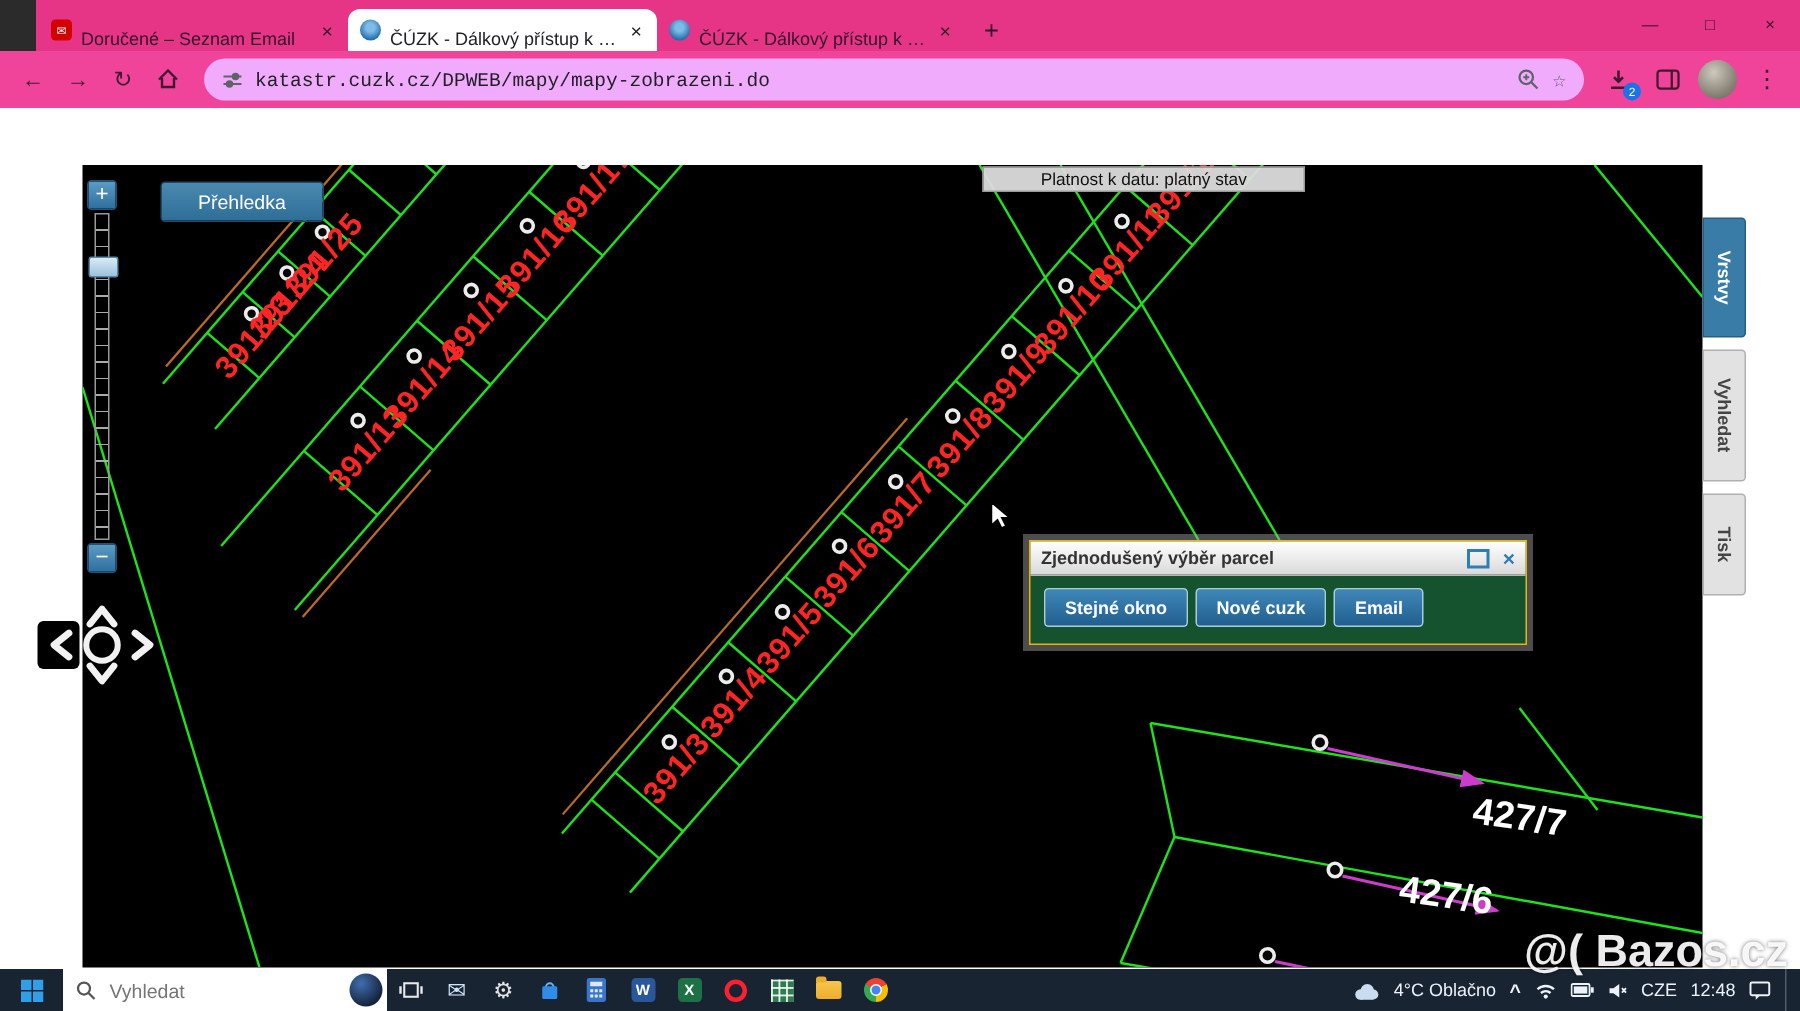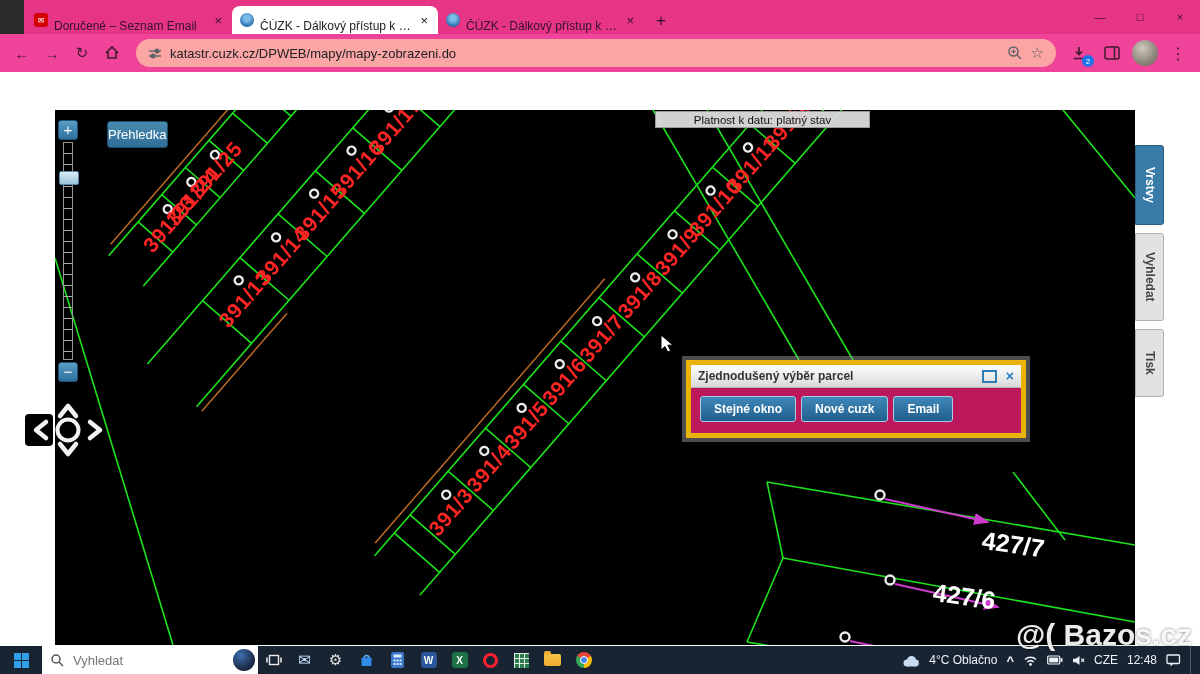--- a/index.html
+++ b/index.html
@@ -18,21 +18,21 @@
   .fav.seznam{background:#d40000;color:#fff;font-size:8px;}
   .fav.cuzk{border-radius:50%;background:radial-gradient(circle at 50% 38%,#7dbbe8 25%,#1f6aa8 75%);}
   .newtab{width:26px;height:26px;margin-left:4px;display:flex;align-items:center;justify-content:center;
           font-size:17px;color:#33122a;border-radius:50%;}
   .wincontrols{position:absolute;right:0;top:0;height:34px;display:flex;}
   .wc{width:40px;height:34px;display:flex;align-items:center;justify-content:center;font-size:11px;color:#3a1325;}
 
   
   .navbar{position:absolute;top:34px;left:0;width:1200px;height:38px;background:#ef4499;display:flex;align-items:center;padding:0 8px;box-sizing:border-box;gap:2px;}
   .nico{width:28px;height:28px;display:flex;align-items:center;justify-content:center;font-size:15px;color:#41192e;}
-  .pill{flex:1;height:28px;background:#fca5a5;border-radius:14px;margin:0 8px;display:flex;align-items:center;gap:8px;padding:0 12px;box-sizing:border-box;}
+  .pill{flex:1;height:28px;background:#f0abfc;border-radius:14px;margin:0 8px;display:flex;align-items:center;gap:8px;padding:0 12px;box-sizing:border-box;font-family:Liberation Mono, monospace;}
   .url{flex:1;font-size:13px;color:#202124;white-space:nowrap;overflow:hidden;}
   .navright{display:flex;align-items:center;gap:6px;}
   .dlwrap{position:relative;width:26px;height:26px;display:flex;align-items:center;justify-content:center;}
   .dlbadge{position:absolute;right:-2px;bottom:-1px;min-width:12px;height:12px;border-radius:6px;background:#1a73e8;
            color:#fff;font-size:8px;display:flex;align-items:center;justify-content:center;}
   .avatar{width:26px;height:26px;border-radius:50%;background:radial-gradient(circle at 40% 32%,#cfc8bc,#8a8478 62%,#655f55);}
   .kebab{font-size:16px;color:#41192e;padding:0 6px;}
 
   
   .content{position:absolute;top:72px;left:0;right:0;bottom:28px;background:#fff;}
@@ -42,41 +42,41 @@
   .mapsvg{position:absolute;left:0;top:0;width:1080px;height:535px;}
   .gl line{stroke:#1de31d;stroke-width:1.6;}
   line.ol{stroke:#bd6b22;stroke-width:1.5;}
   line.ml{stroke:#cd3ccd;stroke-width:2;}
   .pt{fill:#060606;stroke:#ececec;stroke-width:2.4;}
   .rlabel{fill:#ff2525;font-size:21px;font-weight:bold;text-anchor:middle;letter-spacing:.5px;}
   .wlabel{fill:#ffffff;font-size:25px;font-weight:bold;text-anchor:middle;}
 
   .platnost{position:absolute;left:600px;top:1px;width:215px;height:17px;line-height:17px;text-align:center;
             background:rgba(220,220,220,.95);border:1px solid #9a9a9a;font-size:11.5px;color:#111;box-sizing:border-box;}
-  .prehledka{position:absolute;left:52px;top:11px;padding:5px 0;font-size:13px;color:#fff;
+  .prehledka{position:absolute;left:52px;top:11px;padding:5px 24px;font-size:13px;color:#fff;
              background:linear-gradient(#4a8ab0,#2e6d96);border:1px solid #1d4a66;border-radius:3px;font-family:inherit;}
 
   .zoomctl{position:absolute;left:3px;top:10px;width:22px;display:flex;flex-direction:column;align-items:flex-start;}
   .zbtn{width:20px;height:20px;border-radius:3px;background:linear-gradient(#5b9cc6,#2f6f9d);border:1px solid #1d5578;
         color:#fff;font-size:15px;line-height:18px;text-align:center;box-sizing:border-box;}
   .ztrack{position:relative;width:10px;height:218px;margin:2px 0 2px 5px;background:linear-gradient(#ececec,#cfcfcf);
           border:1px solid #999;box-sizing:border-box;
           background-image:repeating-linear-gradient(to bottom,transparent 0 10px,#aaa 10px 11px);}
   .zthumb{position:absolute;left:-5px;top:28px;width:18px;height:12px;background:linear-gradient(#d9ebf6,#9cc2da);
           border:1px solid #5588aa;border-radius:2px;}
 
   .pan{position:absolute;left:22px;top:318px;}
 
   .sidetab{position:absolute;left:1135px;width:29px;display:flex;align-items:center;justify-content:center;
            writing-mode:vertical-rl;font-size:12px;font-weight:600;border-radius:0 3px 3px 0;box-sizing:border-box;}
   .sidetab.blue{background:#3a7ca8;color:#fff;border:1px solid #2a5d80;}
   .sidetab.gray{background:#e2e2e2;color:#444;border:1px solid #b0b0b0;}
 
   
-  .dialog{position:absolute;left:686px;top:288px;width:330px;border:5px solid #eab308;background:#be185d;z-index:30;
+  .dialog{position:absolute;left:686px;top:288px;width:330px;border:1px solid #eab308;background:#14532d;z-index:30;
           box-shadow:0 0 0 4px rgba(170,170,170,.45),5px 6px 10px rgba(0,0,0,.55);}
   .dlg-title{height:22px;background:linear-gradient(#ffffff,#d9d9d9);border-bottom:1px solid #b5b5b5;
              display:flex;align-items:center;padding:0 7px;font-size:12px;font-weight:bold;color:#333;}
   .dlg-title span.t{flex:1;}
   .dlg-max{width:11px;height:9px;border:2px solid #2f7db5;margin-right:9px;}
   .dlg-close{color:#2f7db5;font-size:14px;font-weight:bold;line-height:14px;}
   .dlg-body{padding:8px 6px 11px;}
   .dlg-q{color:#fff;font-size:13px;font-weight:bold;margin:0 0 9px 3px;}
   .dlg-buttons{display:flex;gap:5px;margin-left:3px;}
   .dlg-btn{background:linear-gradient(#3f87b8,#205f8f);border:1px solid #a8cce4;border-radius:3px;color:#fff;

